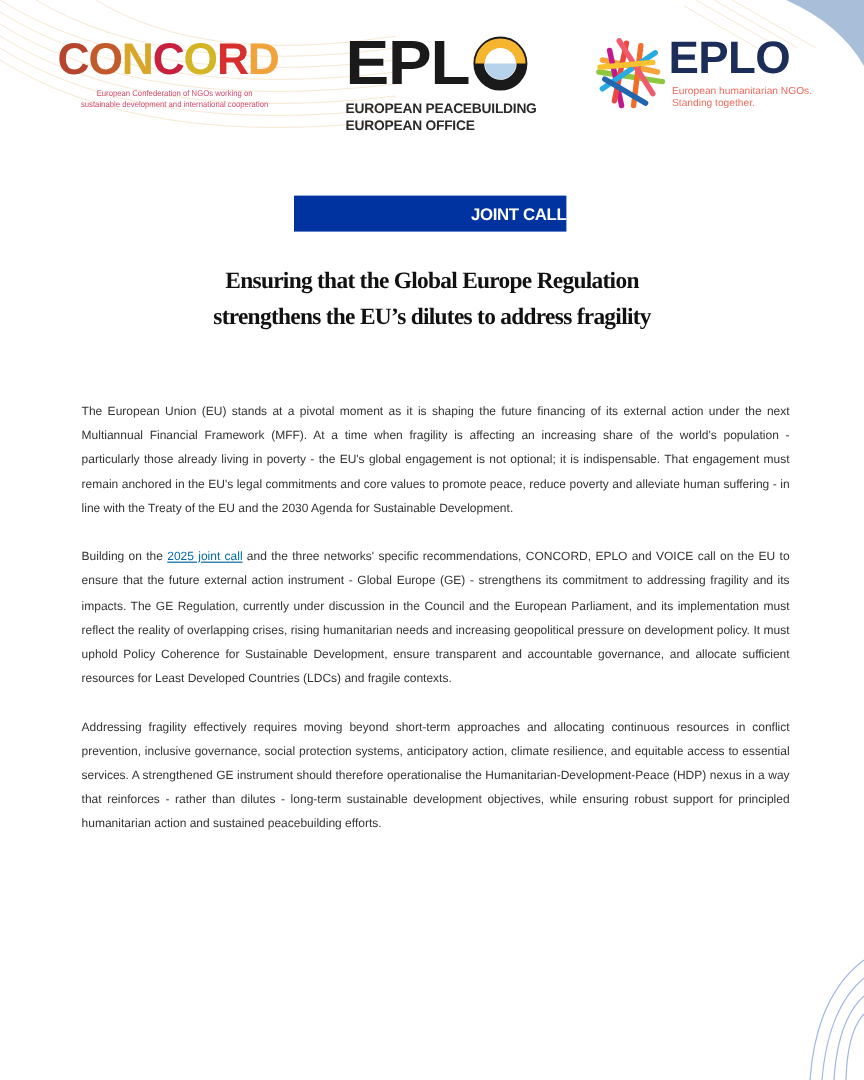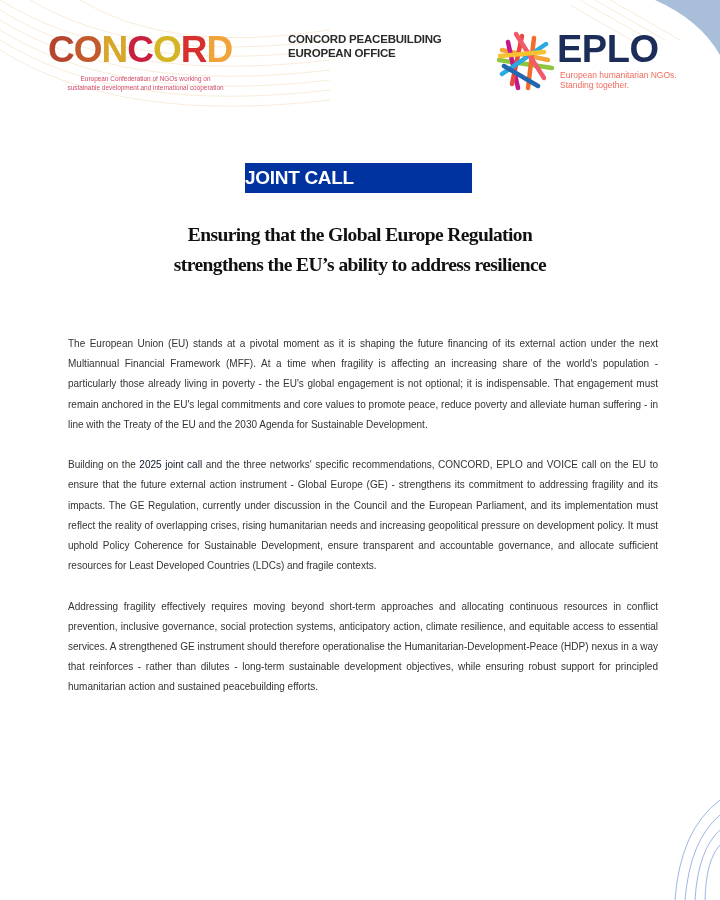--- a/index.html
+++ b/index.html
@@ -52,39 +52,39 @@
     font-size: 38px; line-height: 44px; color: #1c2d5a; letter-spacing: -0.5px;
   }
   .voice-sub {
     position: absolute; left: 66px; top: 43px;
     color: #ef6b5b; font-size: 8.5px; line-height: 10px; white-space: nowrap;
   }
 
   
   .badge {
     position: absolute; left: 245px; top: 163px; width: 227px; height: 30px;
-    background: #0033a0; color: #ffffff; text-align: left;
+    background: #0033a0; color: #ffffff; text-align: right;
     font-family: "Liberation Sans", sans-serif; font-weight: bold;
-    font-size: 19px; line-height: 30px; letter-spacing: -0.3px;
+    font-size: 14px; line-height: 30px; letter-spacing: -0.3px;
   }
   .title {
     position: absolute; left: 60px; right: 60px; top: 220px;
     text-align: center; font-family: Liberation Serif, serif; font-weight: bold;
     font-size: 19.5px; line-height: 30px; color: #111111; letter-spacing: -0.6px;
   }
   .title div { white-space: nowrap; }
 
   
   .body {
     position: absolute; left: 68px; width: 590px; top: 334px;
     font-size: 10px; line-height: 20.2px; color: #333333;
     text-align: justify;
   }
   .body p { margin: 0 0 20.2px 0; }
-  .link { color: #0f172a; cursor: pointer; }
+  .link { text-decoration: underline; color: #0369a1; cursor: pointer; }
 </style>
 </head>
 <body>
 
 <svg class="deco deco-tl" viewBox="0 0 330 130">
   <g fill="none" stroke="#f6e7cf" stroke-width="0.8">
     <path d="M0,20 Q120,95 330,70"></path>
     <path d="M0,30 Q120,105 330,80"></path>
     <path d="M0,40 Q120,115 330,90"></path>
     <path d="M0,50 Q120,125 330,100"></path>
@@ -114,22 +114,30 @@
 
 <div class="logo concord">
   <div class="concord-word" id="concord-word"><span style="color: rgb(181, 69, 46);">C</span><span style="color: rgb(195, 90, 44);">O</span><span style="color: rgb(216, 166, 42);">N</span><span style="color: rgb(200, 32, 63);">C</span><span style="color: rgb(212, 181, 38);">O</span><span style="color: rgb(215, 46, 46);">R</span><span style="color: rgb(240, 163, 59);">D</span></div>
   <div class="concord-sub">
     <div>European Confederation of NGOs working on</div>
     <div>sustainable development and international cooperation</div>
   </div>
 </div>
 
 <div class="logo eplo">
+  <div class="eplo-word">
+    <span class="eplo-letters">EPL</span>
+    <svg class="eplo-o" viewBox="0 0 46 46">
+      <circle cx="23" cy="23" r="18" fill="none" stroke="#1a1a1a" stroke-width="9"></circle>
+      <path d="M2,23 A21,21 0 0 1 44,23 L36,23 A13,13 0 0 0 10,23 Z" fill="#f5b52e"></path>
+      <path d="M10,23 A13,13 0 0 0 36,23 Z" fill="#b7d3ec"></path>
+    </svg>
+  </div>
   <div class="eplo-sub">
-    <div>CONCORD PEACEBUILDING</div>
+    <div>EUROPEAN PEACEBUILDING</div>
     <div>EUROPEAN OFFICE</div>
   </div>
 </div>
 
 <div class="logo voice">
   <svg class="voice-mark" viewBox="0 0 62 62">
     <g stroke-width="4.5" stroke-linecap="round">
       <line x1="8" y1="20" x2="54" y2="30" stroke="#f5a33b"></line>
       <line x1="5" y1="30" x2="58" y2="38" stroke="#8dc63f"></line>
       <line x1="14" y1="12" x2="24" y2="58" stroke="#c2178d"></line>
@@ -145,20 +153,20 @@
   <div class="voice-sub">
     <div>European humanitarian NGOs.</div>
     <div>Standing together.</div>
   </div>
 </div>
 
 <div class="badge">JOINT CALL</div>
 
 <div class="title">
   <div>Ensuring that the Global Europe Regulation</div>
-  <div>strengthens the EU’s ability to address resilience</div>
+  <div>strengthens the EU’s dilutes to address fragility</div>
 </div>
 
 <div class="body">
   <p>The European Union (EU) stands at a pivotal moment as it is shaping the future financing of its external action under the next Multiannual Financial Framework (MFF). At a time when fragility is affecting an increasing share of the world's population - particularly those already living in poverty - the EU's global engagement is not optional; it is indispensable. That engagement must remain anchored in the EU's legal commitments and core values to promote peace, reduce poverty and alleviate human suffering - in line with the Treaty of the EU and the 2030 Agenda for Sustainable Development.</p>
   <p><span>Building on the </span><a class="link">2025 joint call</a><span> and the three networks' specific recommendations, CONCORD, EPLO and VOICE call on the EU to ensure that the future external action instrument - Global Europe (GE) - strengthens its commitment to addressing fragility and its impacts. The GE Regulation, currently under discussion in the Council and the European Parliament, and its implementation must reflect the reality of overlapping crises, rising humanitarian needs and increasing geopolitical pressure on development policy. It must uphold Policy Coherence for Sustainable Development, ensure transparent and accountable governance, and allocate sufficient resources for Least Developed Countries (LDCs) and fragile contexts.</span></p>
   <p>Addressing fragility effectively requires moving beyond short-term approaches and allocating continuous resources in conflict prevention, inclusive governance, social protection systems, anticipatory action, climate resilience, and equitable access to essential services. A strengthened GE instrument should therefore operationalise the Humanitarian-Development-Peace (HDP) nexus in a way that reinforces - rather than dilutes - long-term sustainable development objectives, while ensuring robust support for principled humanitarian action and sustained peacebuilding efforts.</p>
 </div>
 
 </body></html>

